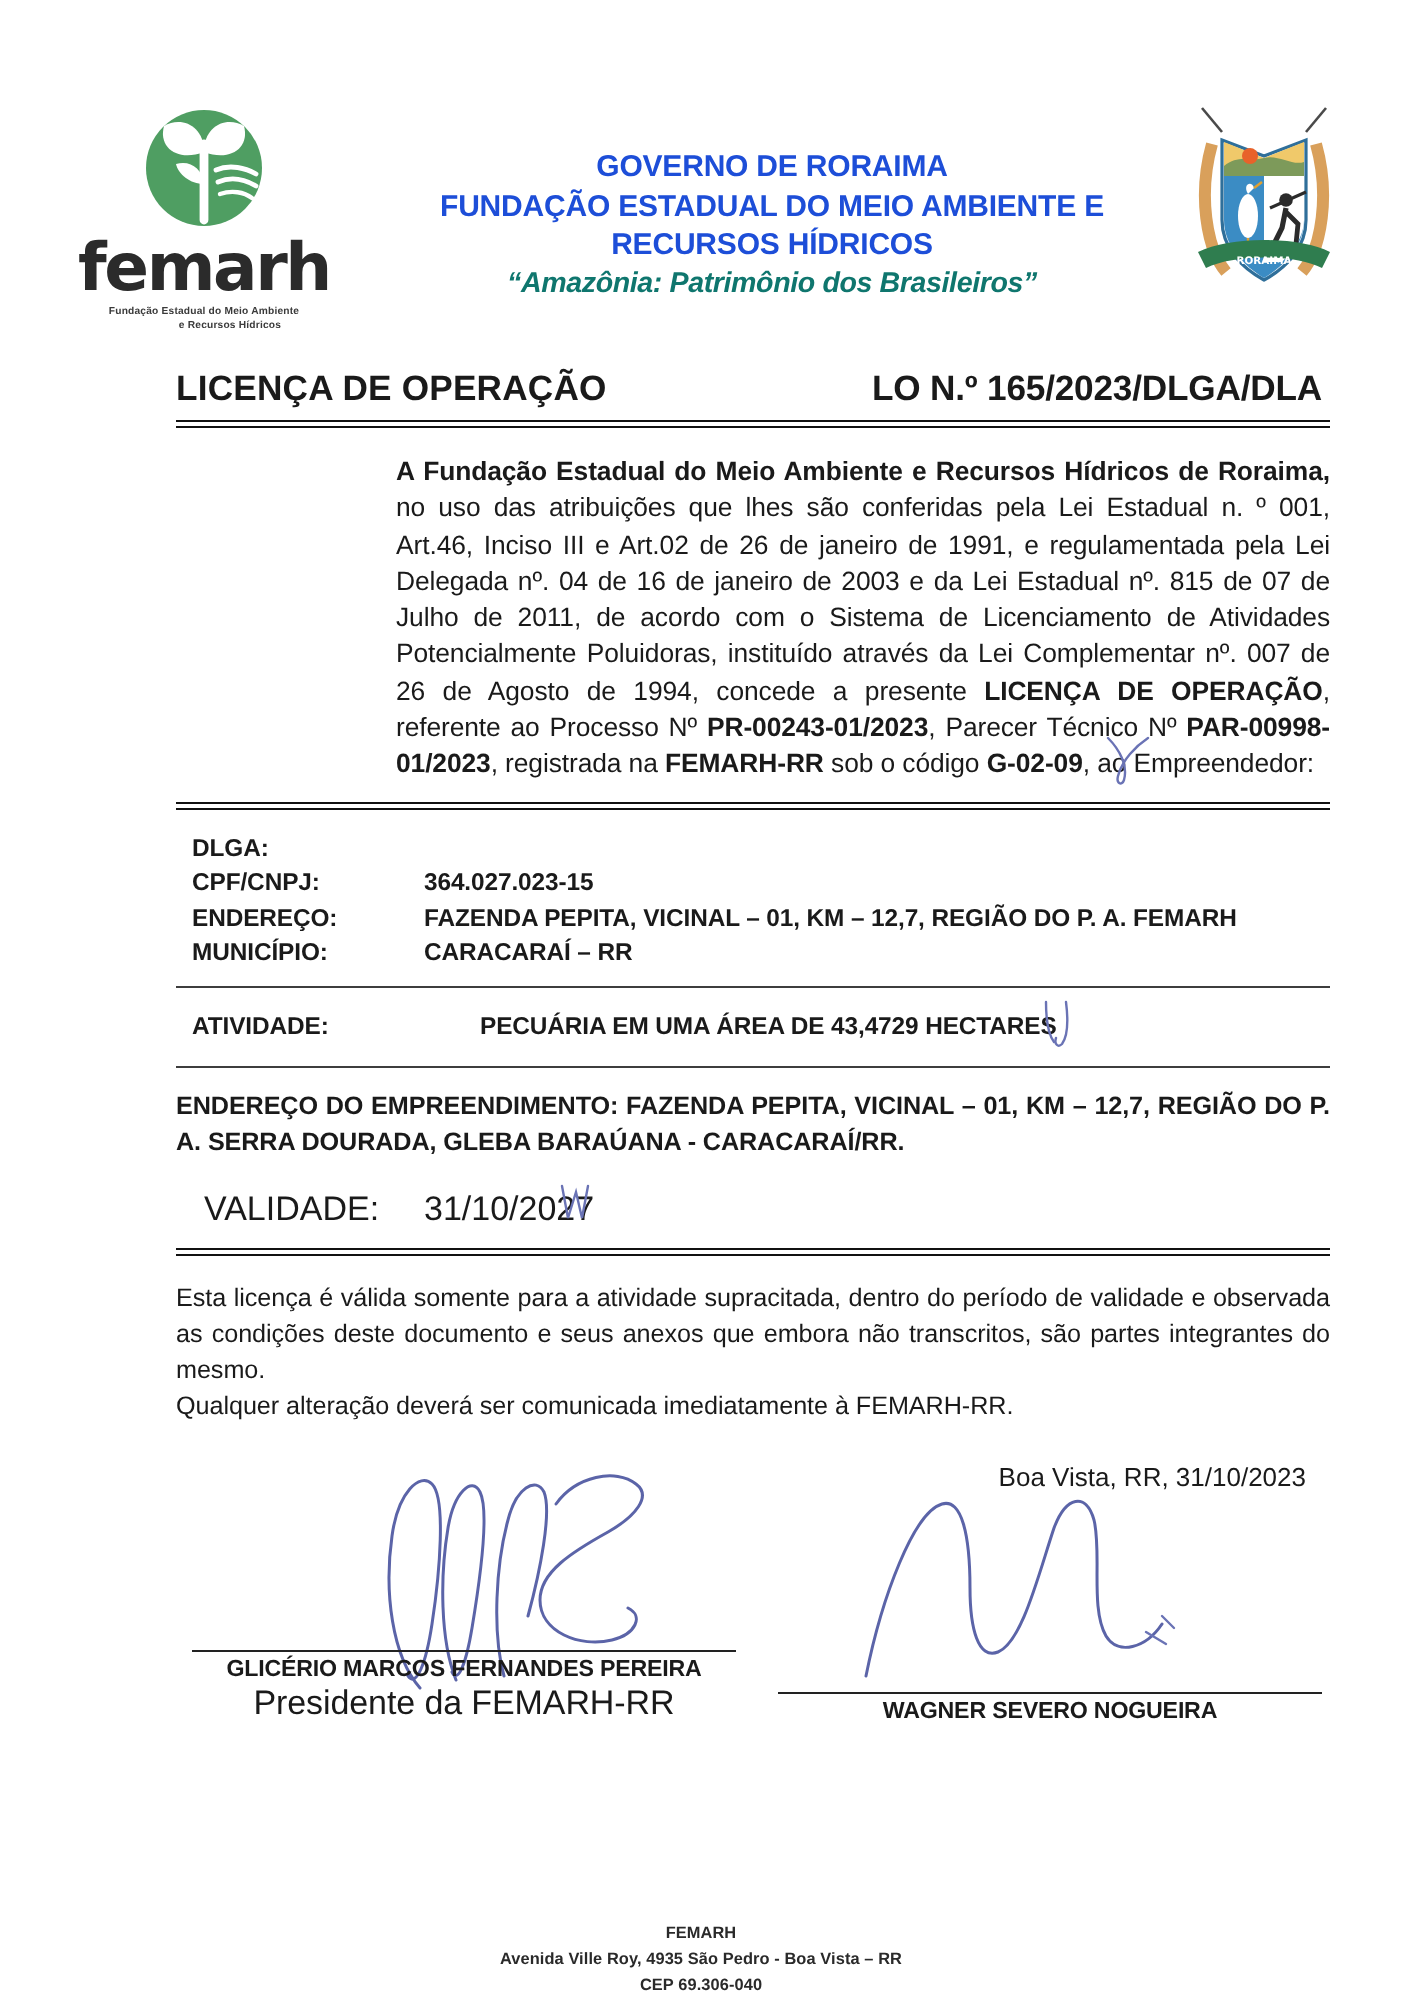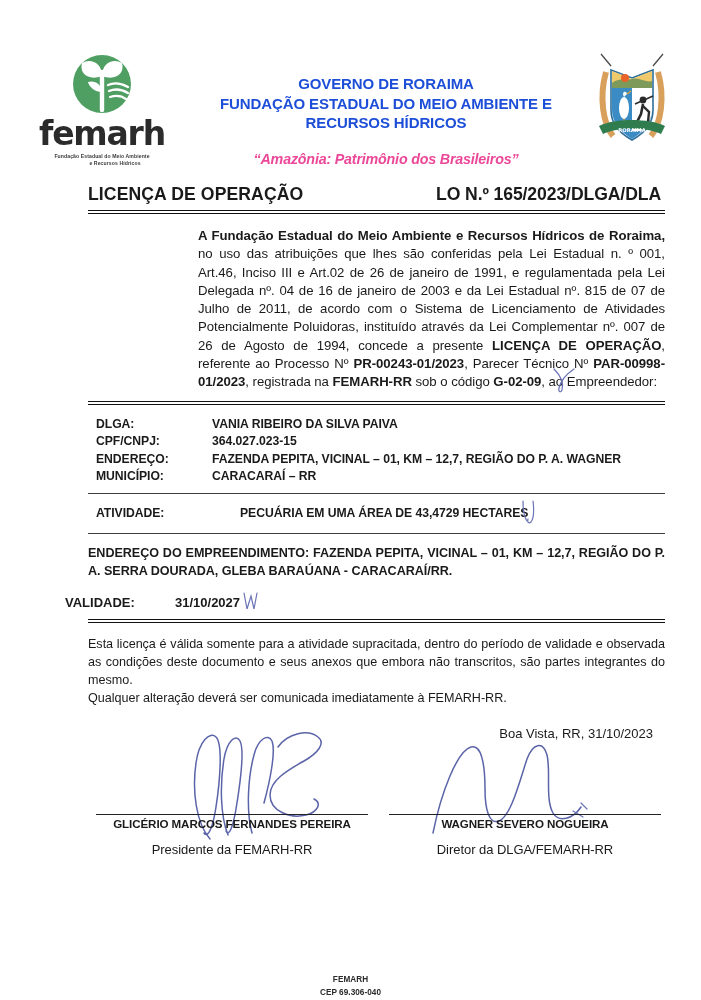--- a/index.html
+++ b/index.html
@@ -78,22 +78,22 @@
     font-size: 15px;
     font-weight: bold;
     line-height: 1.31;
     letter-spacing: -0.1px;
     color: #1d4ed8;
   }
   .header-titles .motto {
     font-size: 14.3px;
     font-weight: bold;
     font-style: italic;
-    color: #ec4899;
-    margin-top: 18px;
+    color: #0f766e;
+    margin-top: 1px;
     letter-spacing: -0.2px;
   }
 
   .brasao {
     position: absolute;
     right: 28px;
     top: 0px;
     width: 82px;
     height: 100px;
   }
@@ -181,25 +181,25 @@
   .emp-address {
     margin: 11px 36px 0 88px;
     font-size: 12.6px;
     font-weight: bold;
     line-height: 1.42;
     text-align: justify;
     letter-spacing: -0.05px;
   }
 
   .validade-row {
-    margin: 14px 36px 0 65px;
+    margin: 14px 36px 0 102px;
     display: flex;
     align-items: baseline;
-    font-size: 13px;
-    font-weight: bold;
+    font-size: 17px;
+    font-weight: normal;
     position: relative;
   }
   .validade-row .field-label { width: 110px; flex: 0 0 110px; }
 
   
   .closing {
     margin: 12px 36px 0 88px;
     font-size: 12.6px;
     line-height: 1.45;
     text-align: justify;
@@ -232,23 +232,23 @@
   .sig-line {
     border-top: 1.1px solid #222;
     margin-bottom: 2px;
   }
   .sig-name {
     font-size: 11.6px;
     font-weight: bold;
     letter-spacing: -0.1px;
   }
   .sig-role {
-    font-size: 13px;
+    font-size: 17px;
     letter-spacing: -0.05px;
-    margin-top: 12px;
+    margin-top: 1px;
   }
   .scribble {
     position: absolute;
     pointer-events: none;
   }
 
   
   .footer {
     position: absolute;
     left: 0;
@@ -337,29 +337,28 @@
     <svg class="scribble" style="left:352px; top:138px;" width="34" height="30" viewBox="0 0 34 30">
       <path class="ink-thin" d="M4 4 C 10 10, 14 18, 12 25 C 11 28, 8 27, 9 23 C 11 15, 18 8, 24 4"></path>
     </svg>
   </div>
 
   <div class="rule-double" style="margin-top:9px;"></div>
 
   <div class="fields">
     <div class="field-row">
       <div class="field-label">DLGA:</div>
-      <div class="field-value">VANIA RIBEIRO DA SILVA PAIVA</div>
     </div>
     <div class="field-row">
       <div class="field-label">CPF/CNPJ:</div>
       <div class="field-value">364.027.023-15</div>
     </div>
     <div class="field-row">
       <div class="field-label">ENDEREÇO:</div>
-      <div class="field-value">FAZENDA PEPITA, VICINAL – 01, KM – 12,7, REGIÃO DO P. A. WAGNER</div>
+      <div class="field-value">FAZENDA PEPITA, VICINAL – 01, KM – 12,7, REGIÃO DO P. A. FEMARH</div>
     </div>
     <div class="field-row">
       <div class="field-label">MUNICÍPIO:</div>
       <div class="field-value">CARACARAÍ – RR</div>
     </div>
   </div>
 
   <div class="rule-single" style="margin-top:7px;"></div>
 
   <div class="activity-block">
@@ -411,23 +410,23 @@
 
     <div class="sig-block sig-left">
       <div class="sig-line"></div>
       <div class="sig-name">GLICÉRIO MARCOS FERNANDES PEREIRA</div>
       <div class="sig-role">Presidente da FEMARH-RR</div>
     </div>
 
     <div class="sig-block sig-right">
       <div class="sig-line"></div>
       <div class="sig-name">WAGNER SEVERO NOGUEIRA</div>
-      <div class="sig-role">Diretor  da DLGA/FEMARH-RR</div>
     </div>
   </div>
 
   <div class="footer">
     <div>FEMARH</div>
+    <div>Avenida Ville Roy, 4935 São Pedro - Boa Vista – RR</div>
     <div>CEP 69.306-040</div>
     <div>TELEFAX: 095 2121-9190</div>
   </div>
 
 </div>
 
 </body></html>

